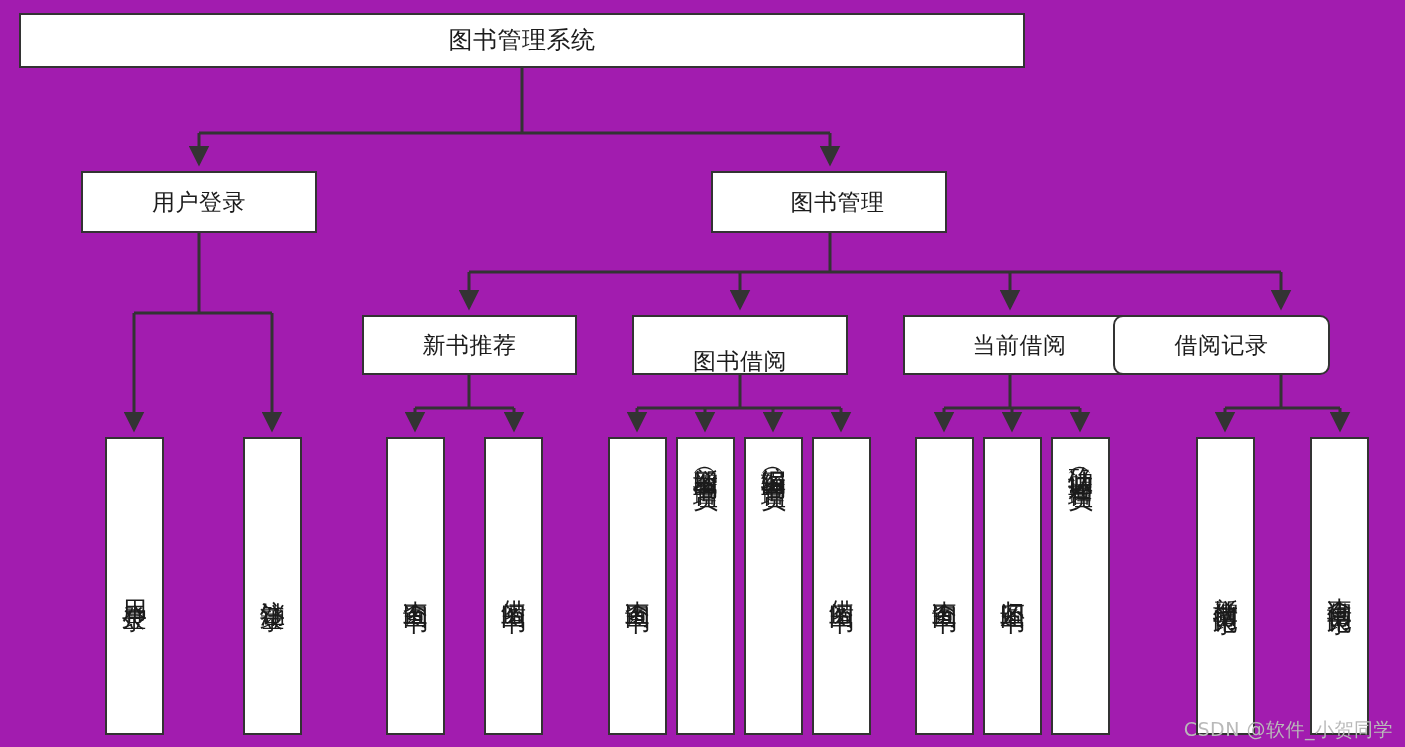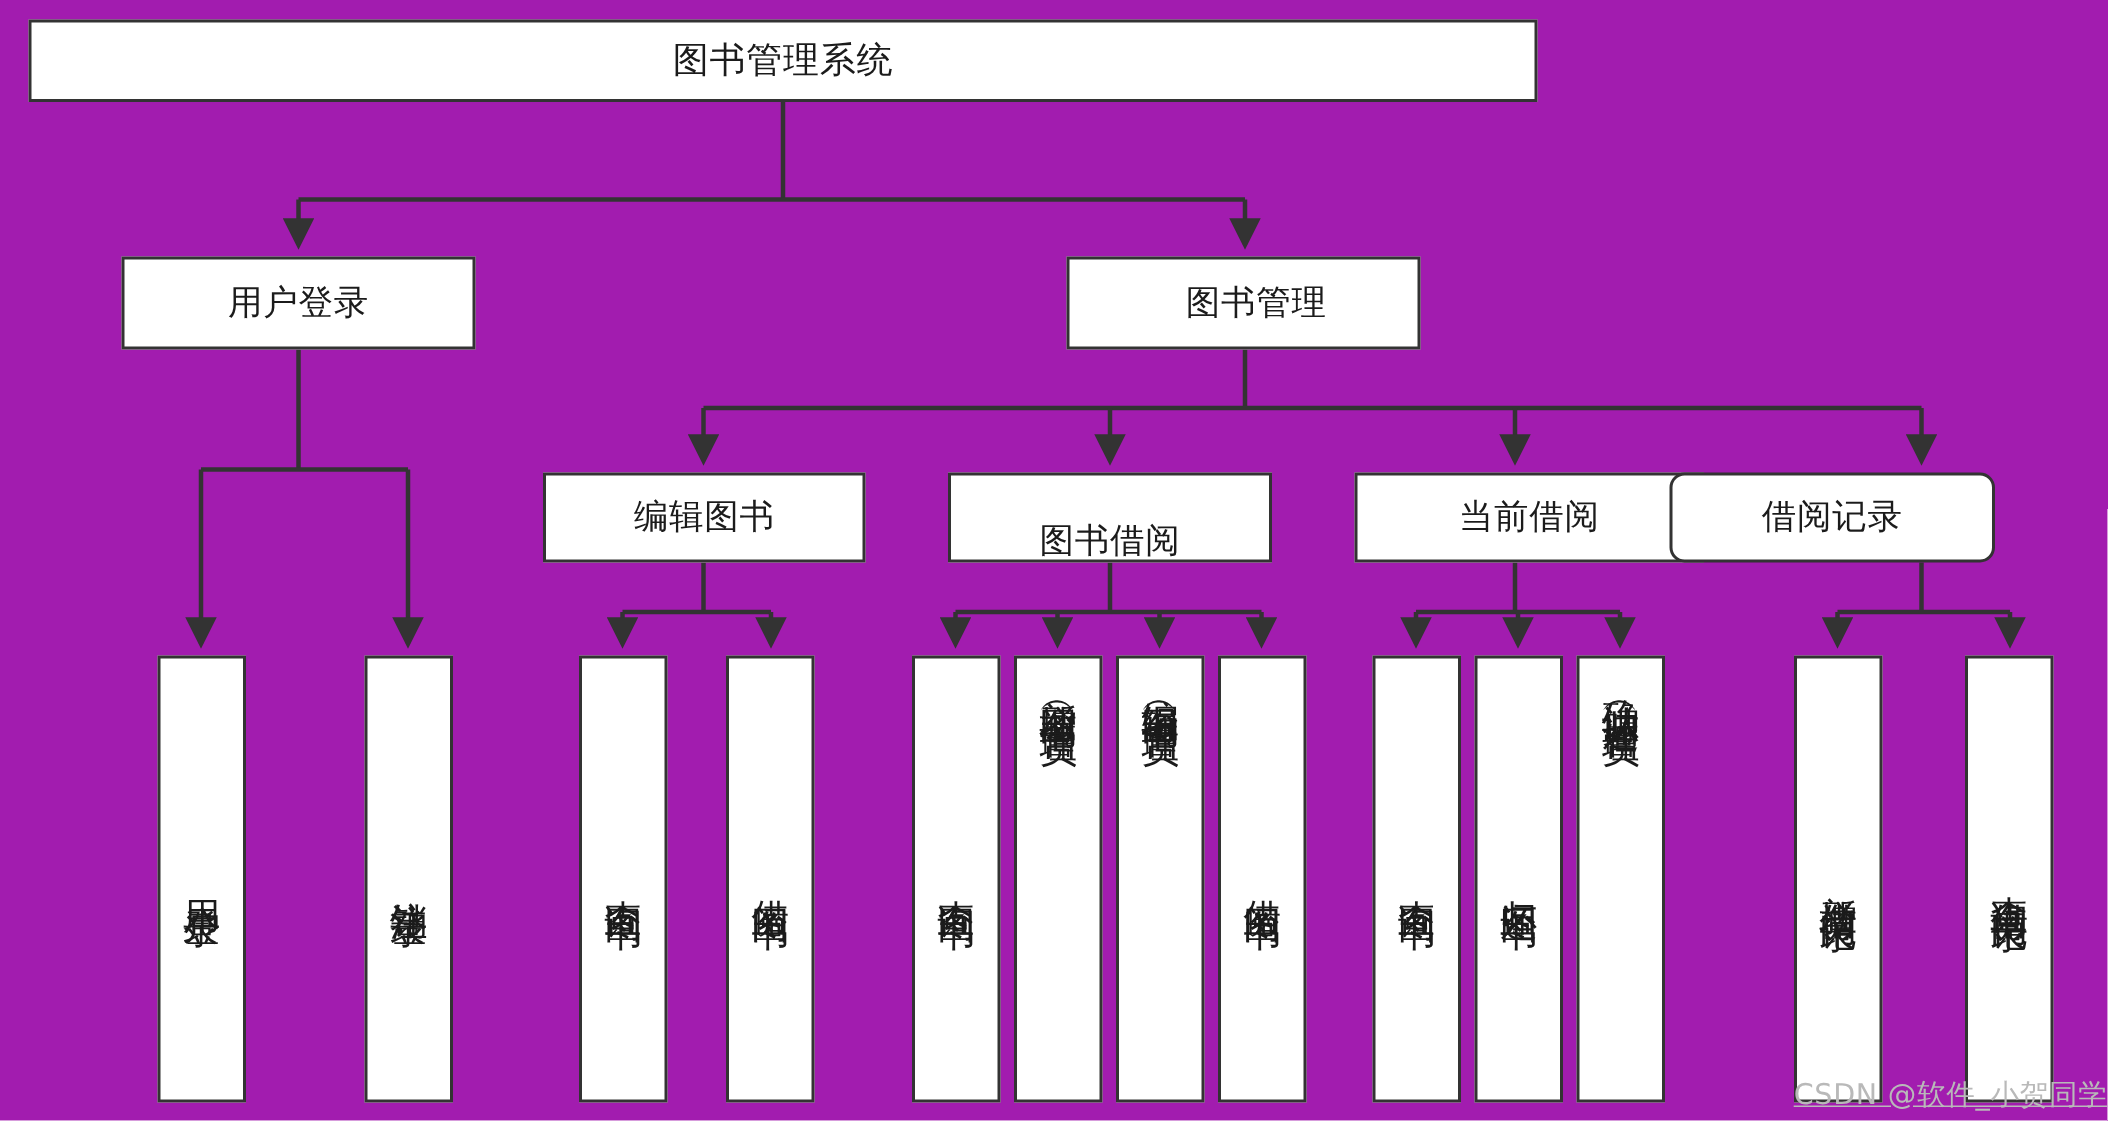--- a/index.html
+++ b/index.html
@@ -67,28 +67,27 @@
     max-height: 272px;
   }
   
   .node.vert.tall-text {
     align-items: flex-start;
     padding-top: 8px;
   }
   
   #watermark {
     position: absolute;
-    right: 0;
+    right: 12px;
     bottom: 4px;
     font-size: 19px;
     color: #b9b9b9;
     letter-spacing: 0.5px;
     z-index: 9;
     white-space: nowrap;
-    text-decoration: underline;
   }
 </style>
 </head>
 <body>
 
 <div id="canvas">
 
   <svg id="wires" viewBox="0 0 1405 747" xmlns="http://www.w3.org/2000/svg">
     <defs>
       <marker id="arrow" viewBox="0 0 12 12" refX="10" refY="6" markerWidth="7" markerHeight="7" orient="auto-start-reverse">
@@ -145,21 +144,21 @@
 
   <div class="node horiz" style="left:81px; top:171px; width:236px; height:62px;">
     <span class="lbl">用户登录</span>
   </div>
 
   <div class="node horiz" style="left:711px; top:171px; width:236px; height:62px;padding-left:17px;">
     <span class="lbl">图书管理</span>
   </div>
 
   <div class="node horiz" style="left:362px; top:315px; width:215px; height:60px;">
-    <span class="lbl">编辑图书</span>
+    <span class="lbl">新书推荐</span>
   </div>
 
   <div class="node horiz" style="left:632px; top:315px; width:216px; height:60px;align-items:flex-end;">
     <span class="lbl">图书借阅</span>
   </div>
 
   <div class="node horiz" style="left:903px; top:315px; width:233px; height:60px;">
     <span class="lbl">当前借阅</span>
   </div>
 

